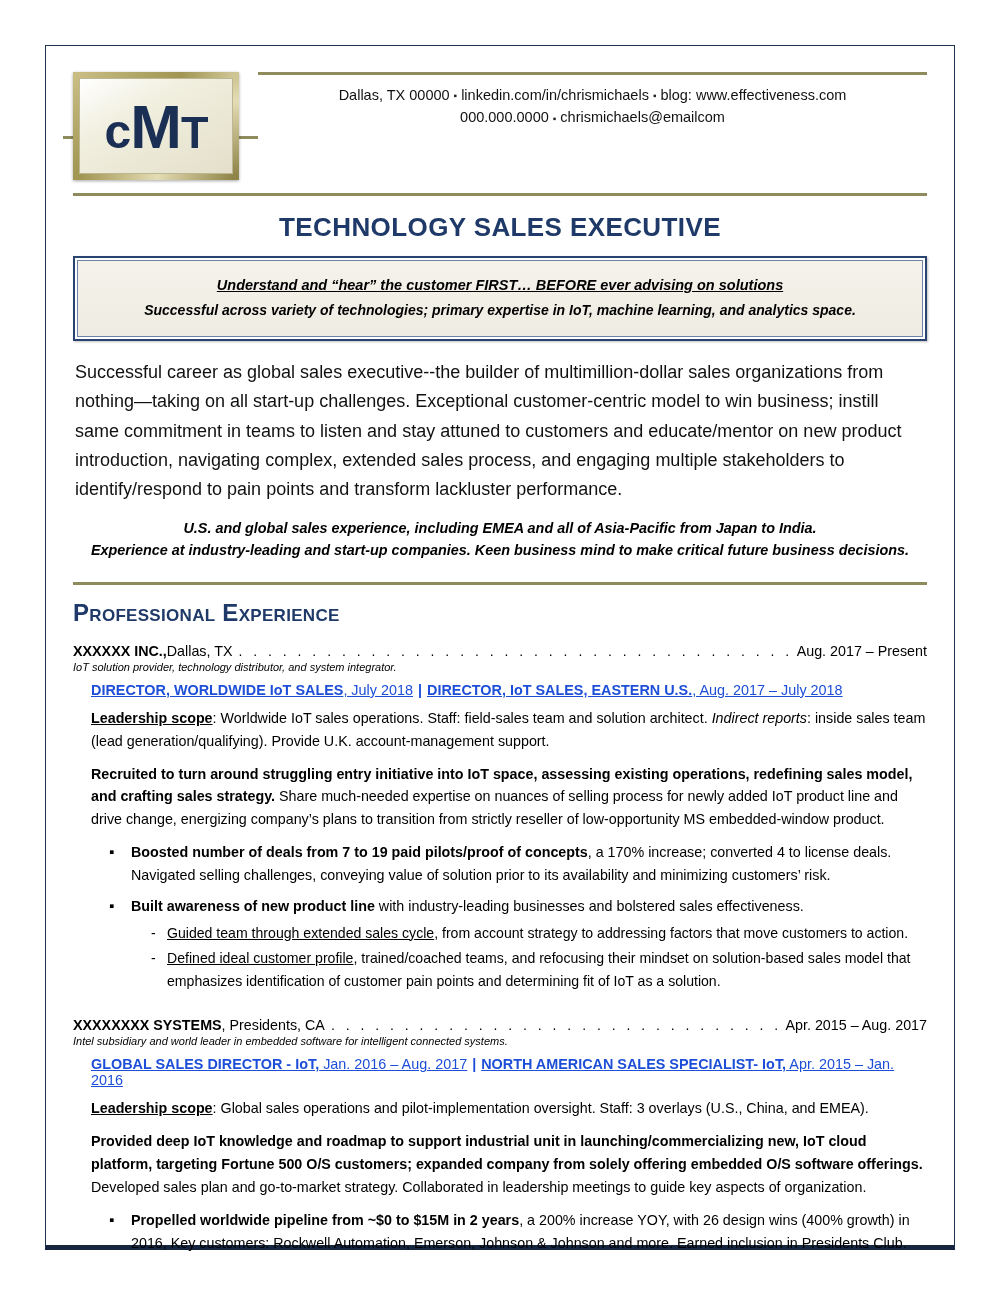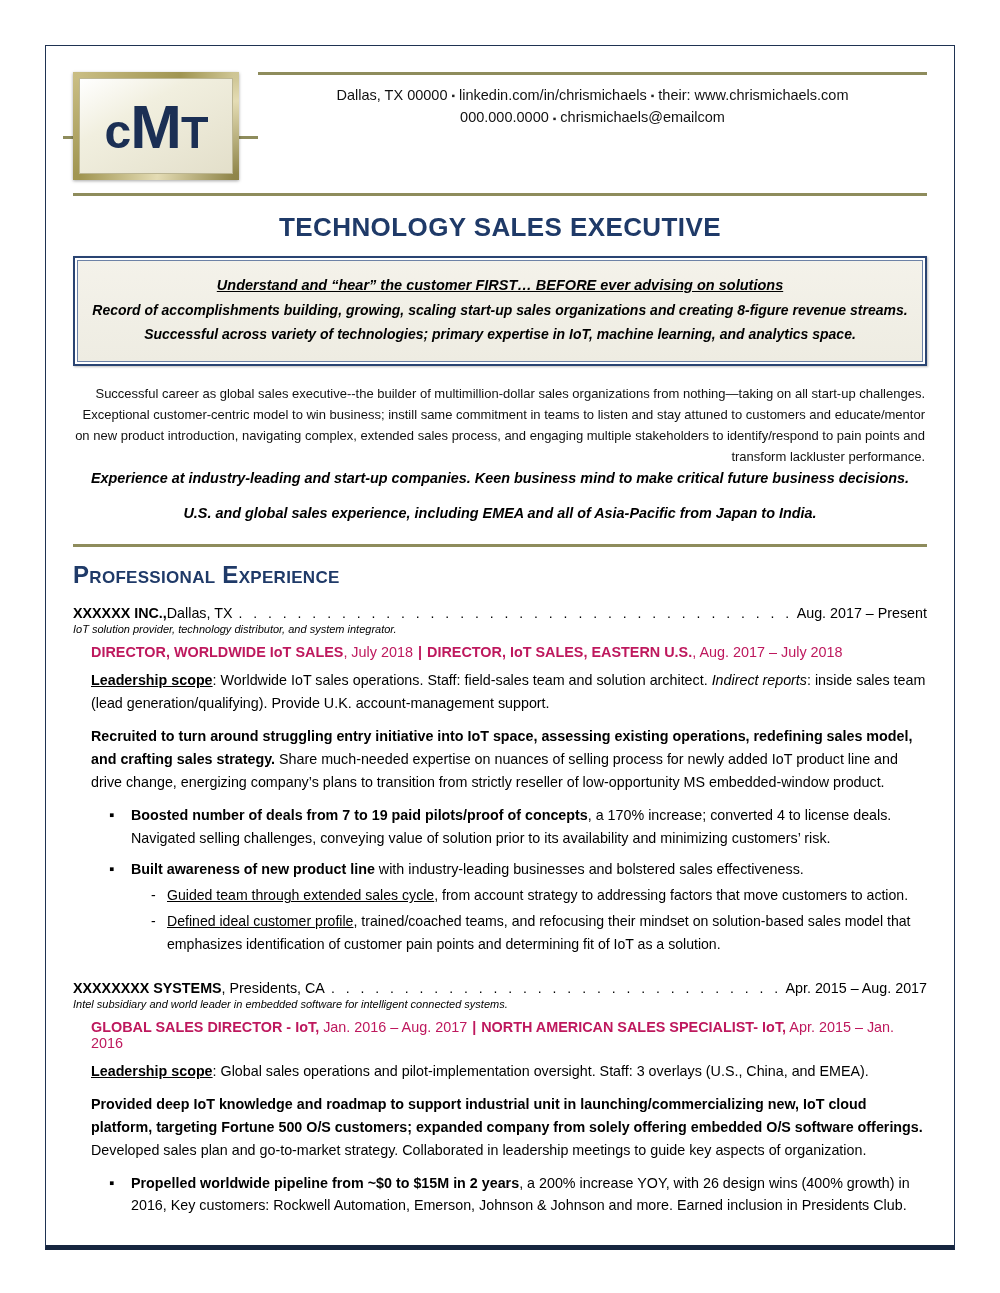--- a/index.html
+++ b/index.html
@@ -157,24 +157,24 @@
     font-size: 14.5px;
     line-height: 1.45;
     color: #000;
     margin: 4px 0;
   }
   .hl-line.underline { text-decoration: underline; }
   .hl-line.small { font-size: 14px; }
 
   
   .summary {
-    font-size: 13px;
+    font-size: 18px;
     line-height: 1.62;
     padding: 17px 2px 0 2px;
-    text-align: right;
+    text-align: left;
     color: #111;
   }
   .summary-italic {
     text-align: center;
     font-style: italic;
     font-weight: bold;
     font-size: 14.4px;
     line-height: 1.55;
     padding-top: 13px;
   }
@@ -219,22 +219,23 @@
 
   .company-desc {
     font-style: italic;
     font-weight: normal;
     font-size: 11px;
     padding-top: 2px;
   }
 
   .titles-line {
     font-size: 14.4px;
-    color: #be185d;
+    color: #1d4ed8;
     padding: 9px 0 0 18px;
+    text-decoration: underline;
   }
   .titles-line .t-bold { font-weight: bold; }
   .titles-line .t-bar { font-weight: bold; padding: 0 5px; }
 
   .scope {
     font-size: 14.3px;
     line-height: 1.6;
     padding: 9px 0 0 18px;
   }
   .scope u { font-weight: bold; }
@@ -303,43 +304,42 @@
         <div class="logo">
           <div class="logo-inner">
             <span class="logo-text"><span class="c">c</span><span class="m">M</span><span class="t">T</span></span>
           </div>
         </div>
       </div>
 
       <div class="header-right">
         <div class="name-rule"></div>
         <div class="contact">
-          <span>Dallas, TX 00000</span><span class="sep">▪</span><span>linkedin.com/in/chrismichaels</span><span class="sep">▪</span><span>their: www.chrismichaels.com</span>
+          <span>Dallas, TX 00000</span><span class="sep">▪</span><span>linkedin.com/in/chrismichaels</span><span class="sep">▪</span><span>blog: www.effectiveness.com</span>
         </div>
         <div class="contact">
           <span>000.000.0000</span><span class="sep">▪</span><span>chrismichaels@emailcom</span>
         </div>
       </div>
     </div>
 
     <div class="gold-rule"></div>
 
     <div class="target-title">TECHNOLOGY SALES EXECUTIVE</div>
 
     <div class="highlight-box">
       <div class="highlight-inner">
         <div class="hl-line underline">Understand and “hear” the customer FIRST… BEFORE ever advising on solutions</div>
-        <div class="hl-line small">Record of accomplishments building, growing, scaling start-up sales organizations and creating 8-figure revenue streams.</div>
         <div class="hl-line small">Successful across variety of technologies; primary expertise in IoT, machine learning, and analytics space.</div>
       </div>
     </div>
 
     <div class="summary">Successful career as global sales executive--the builder of multimillion-dollar sales organizations from nothing—taking on all start-up challenges. Exceptional customer-centric model to win business; instill same commitment in teams to listen and stay attuned to customers and educate/mentor on new product introduction, navigating complex, extended sales process, and engaging multiple stakeholders to identify/respond to pain points and transform lackluster performance.</div>
+    <div class="summary-italic">U.S. and global sales experience, including EMEA and all of Asia-Pacific from Japan to India.</div>
     <div class="summary-italic" style="padding-top:0">Experience at industry-leading and start-up companies. Keen business mind to make critical future business decisions.</div>
-    <div class="summary-italic">U.S. and global sales experience, including EMEA and all of Asia-Pacific from Japan to India.</div>
 
     <div class="section-rule"></div>
 
     <div class="section-title">Professional Experience</div>
 
     <div id="jobs-container">
         <div class="job">
           <div class="company-line">
             <span class="company-name">XXXXXX INC.,</span>
             <span class="company-loc"> Dallas, TX</span>

